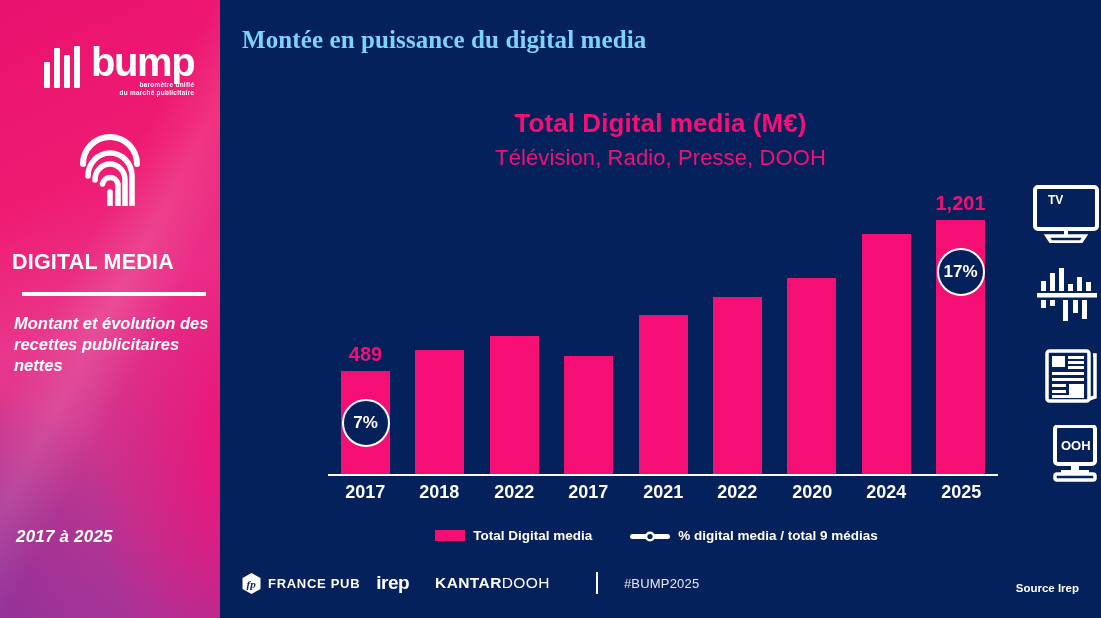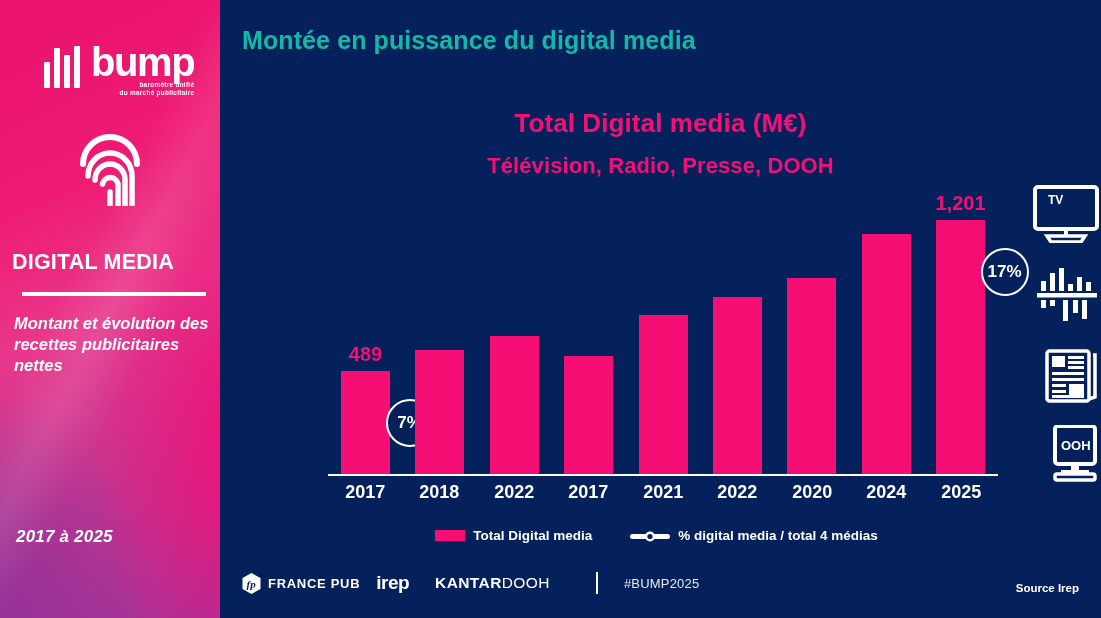--- a/index.html
+++ b/index.html
@@ -56,50 +56,50 @@
   }
   #side-years {
     position:absolute; left:16px; top:527px;
     font-size:17px; font-style:italic; font-weight:bold; color:#fff; letter-spacing:.2px;
   }
 
   
   #main { position:absolute; left:220px; top:0; width:881px; height:618px; }
   #slide-title {
     position:absolute; left:22px; top:26px;
-    font-size:25px; font-weight:bold; color:#14b8a6; letter-spacing:.1px;
+    font-size:25px; font-weight:bold; color:#7dd3fc; letter-spacing:.1px;font-family:Liberation Serif, serif;
   }
   #chart-title {
     position:absolute; left:0; right:0; top:108px; text-align:center;
     font-size:26px; font-weight:bold; color:#f50f75; letter-spacing:.1px;
   }
   #chart-subtitle {
     position:absolute; left:0; right:0; top:145px; text-align:center;
-    font-size:22px; font-weight:bold; color:#f50f75; letter-spacing:.1px;margin-top:8px;
+    font-size:22px; font-weight:normal; color:#f50f75; letter-spacing:.1px;
   }
   #media-icons {
     position:absolute; left:0; right:0; top:185px;
     display:flex; justify-content:center; align-items:flex-end; gap:22px;flex-direction:column;
   }
 
   
   #plot { position:absolute; left:108px; top:180px; width:670px; height:296px; }
   #axis { position:absolute; left:0; bottom:0; width:670px; height:2px; background:#ffffff; }
   .bar-slot { position:absolute; bottom:2px;padding-left:13px; }
   .bar { position:absolute; left:0; bottom:0; width:100%; background:#f50f75; }
   .bar-value {
     position:absolute; left:50%; transform:translateX(-50%);
     font-size:20px; font-weight:bold; color:#f50f75; white-space:nowrap;
   }
   .pct-bubble {
     position:absolute; left:50%; transform:translateX(-50%);
     width:48px; height:48px; border-radius:50%;
     background:#05215c; border:2.5px solid #ffffff;
     display:flex; align-items:center; justify-content:center;
-    font-size:17px; font-weight:bold; color:#ffffff;margin-left:44px;
+    font-size:17px; font-weight:bold; color:#ffffff;
   }
   #xlabels { position:absolute; left:108px; top:482px; width:670px; height:26px; }
   .xlabel {
     position:absolute; text-align:center;
     font-size:18px; font-weight:bold; color:#ffffff;
   }
 
   
   #legend {
     position:absolute; left:0; right:8px; top:528px;
@@ -268,21 +268,21 @@
         <span>Total Digital media</span>
       </div>
       <div class="lg-item">
         <span class="lg-line">
           <svg width="40" height="11" viewBox="0 0 40 11">
             <rect x="0" y="3" width="40" height="5" rx="2.5" fill="#fff"></rect>
             <circle cx="20" cy="5.5" r="5" fill="#fff"></circle>
             <circle cx="20" cy="5.5" r="2.6" fill="#05215c"></circle>
           </svg>
         </span>
-        <span>% digital media / total 4 médias</span>
+        <span>% digital media / total 9 médias</span>
       </div>
     </div>
 
     <div id="footer">
       <div class="fp-logo">
         <svg width="19" height="21" viewBox="0 0 19 21">
           <path d="M9.5 0 L18.5 5 L18.5 16 L9.5 21 L0.5 16 L0.5 5 Z" fill="#fff"></path>
           <text x="4.5" y="15" font-family="Liberation Serif, serif" font-size="11" font-style="italic" font-weight="bold" fill="#05215c">fp</text>
         </svg>
         <span class="fp-name">FRANCE PUB</span>

